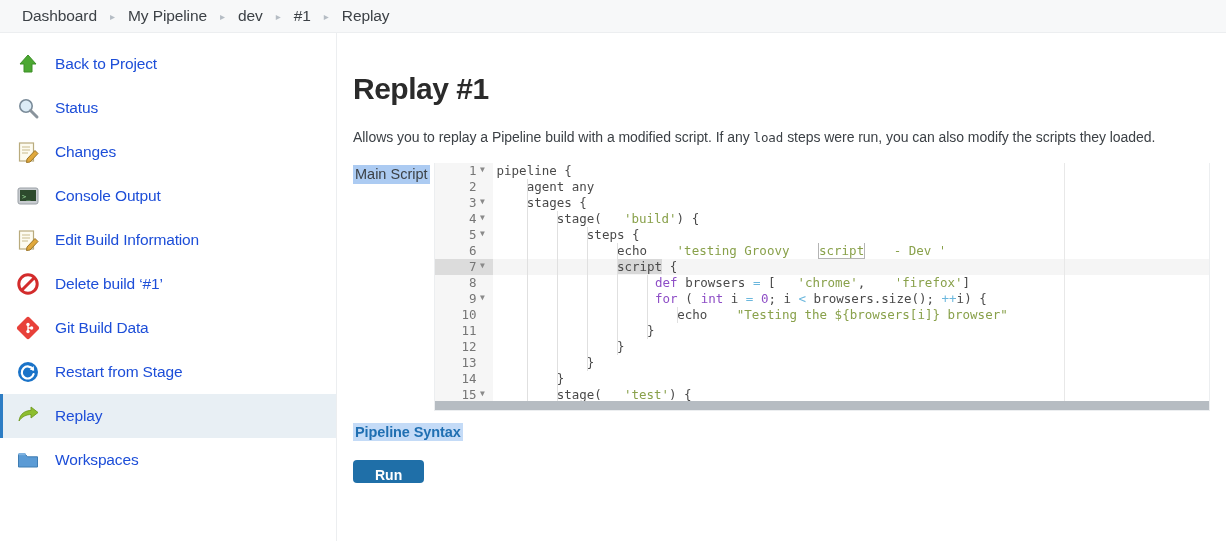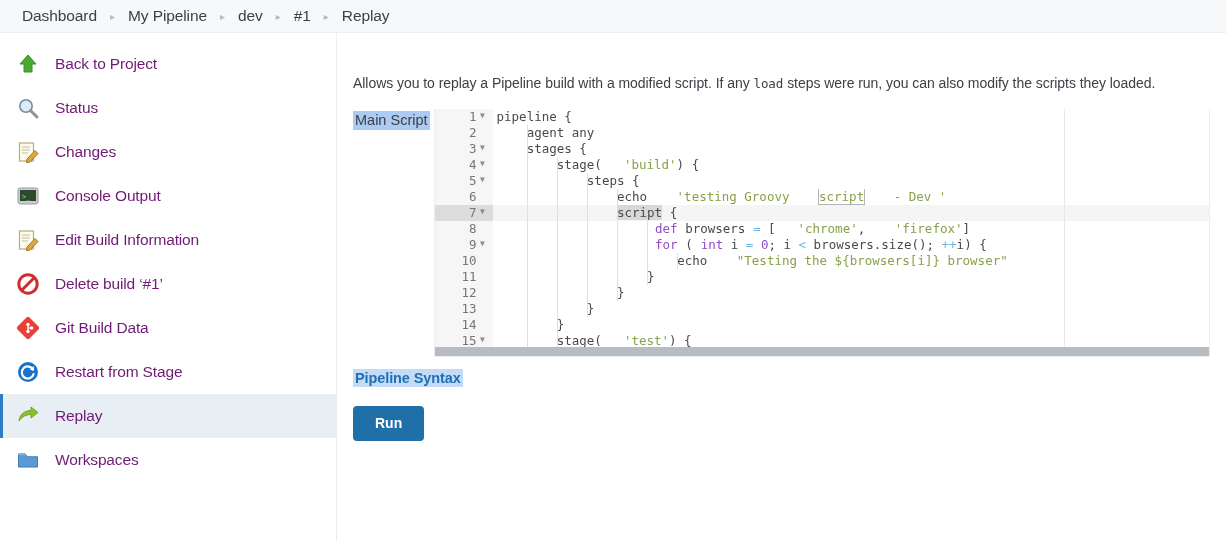--- a/index.html
+++ b/index.html
@@ -60,21 +60,21 @@
     display: flex;
     align-items: center;
     height: 44px;
     padding-left: 16px;
     cursor: pointer;
     position: relative;
     text-decoration: none;
   }
   .task .tlabel {
     font-size: 15.5px;
-    color: #701a75;
+    color: #1d4ed8;
     letter-spacing: -0.15px;
     margin-left: 15px;
     white-space: nowrap;
   }
   .task.selected {
     background: #e8eff4;
   }
   .task.selected::before {
     content: "";
     position: absolute;
@@ -242,21 +242,21 @@
   #run-button {
     margin-top: 20px;
     display: inline-block;
     background: #1f6fa8;
     color: #ffffff;
     font-size: 14px;
     font-weight: bold;
     border: none;
     border-radius: 4px;
     padding: 0 22px;
-    height: 35px;
+    height: 23px;
     line-height: 31px;
     cursor: pointer;
     font-family: "Liberation Sans", sans-serif;
   }
 </style>
 </head>
 <body>
 
 <div id="breadcrumb-bar">
     <a class="crumb" href="#">Dashboard</a>
@@ -370,20 +370,21 @@
             <path d="M2.5 6.5 H9.5 L11.5 8.8 H21.5 V19 H2.5 Z" fill="#5b9bd5" stroke="#3f7cb2" stroke-width="1"></path>
             <rect x="2.5" y="5" width="7" height="2.2" fill="#7fb2e0"></rect>
           </svg>
         </span>
         <span class="tlabel">Workspaces</span>
       </a>
     </nav>
 
   <main id="main">
 
+    <h1 id="page-title">Replay #1</h1>
 
     <p id="page-desc">
       <span>Allows you to replay a Pipeline build with a modified script. If any </span><code>load</code><span> steps were run, you can also modify the scripts they loaded.</span>
     </p>
 
     <div id="script-block">
       <div id="script-label">Main Script</div>
       <div id="editor-wrap">
         <div id="editor">
             <div class="crow">

